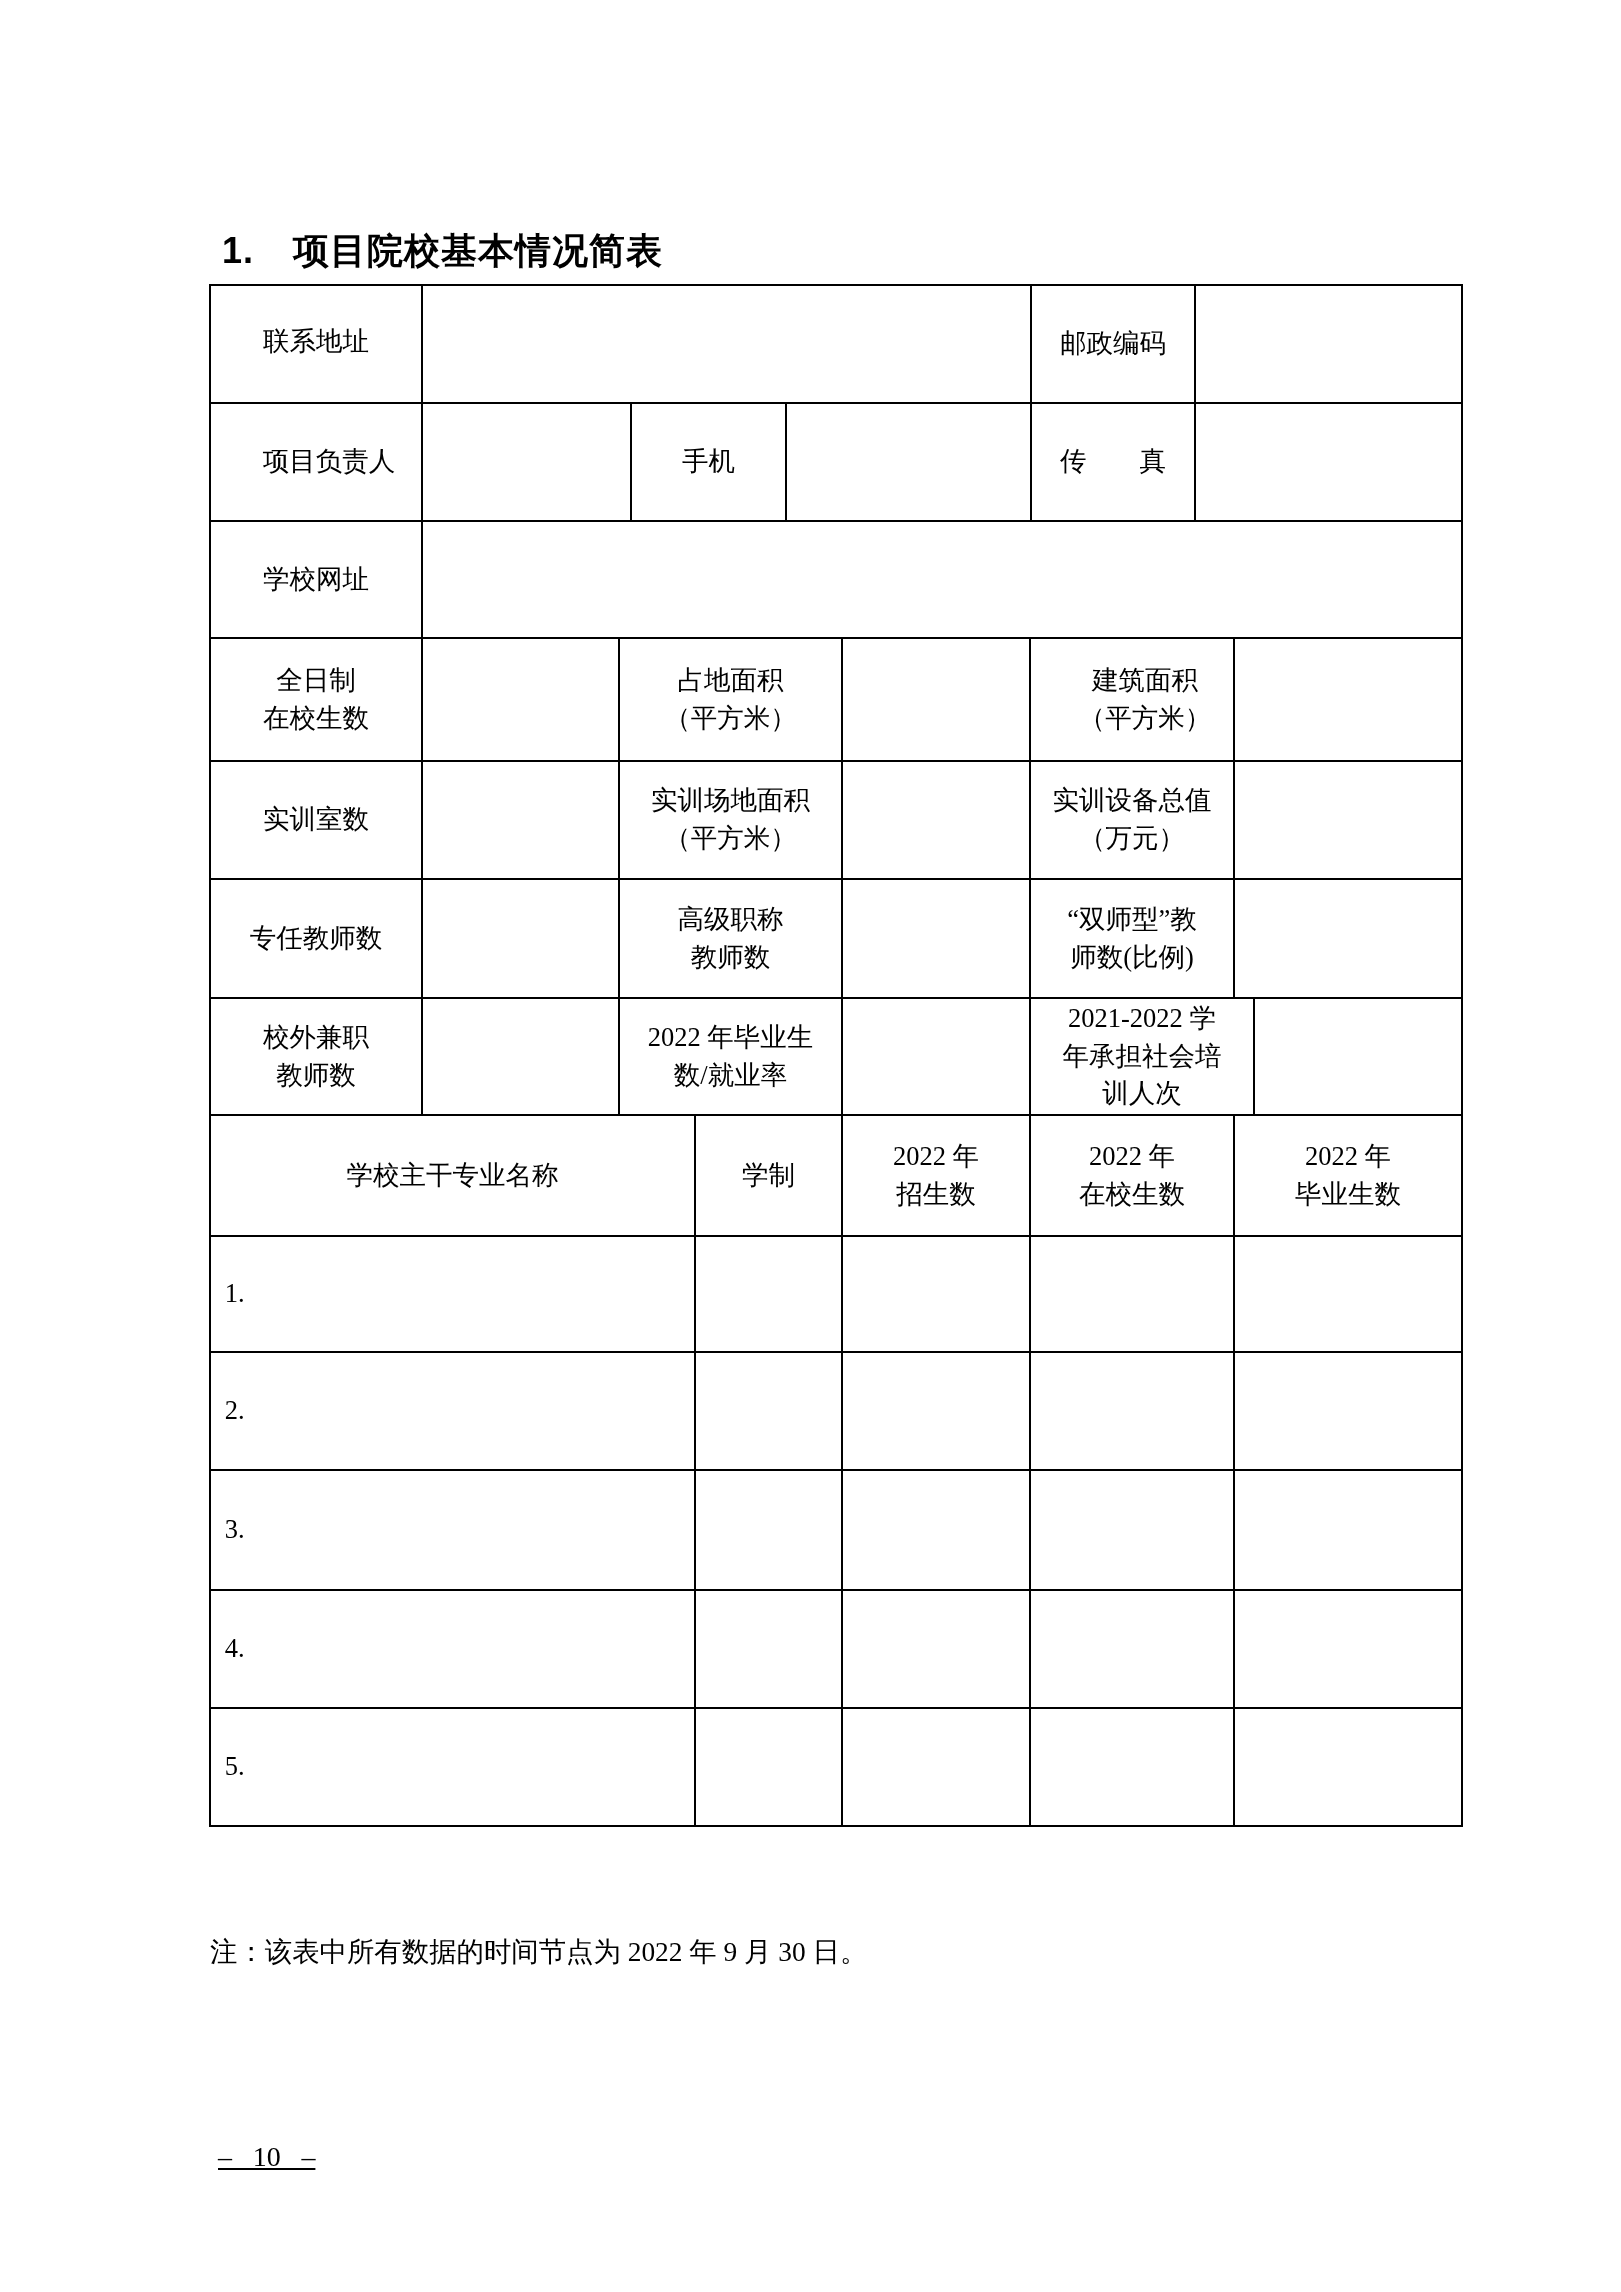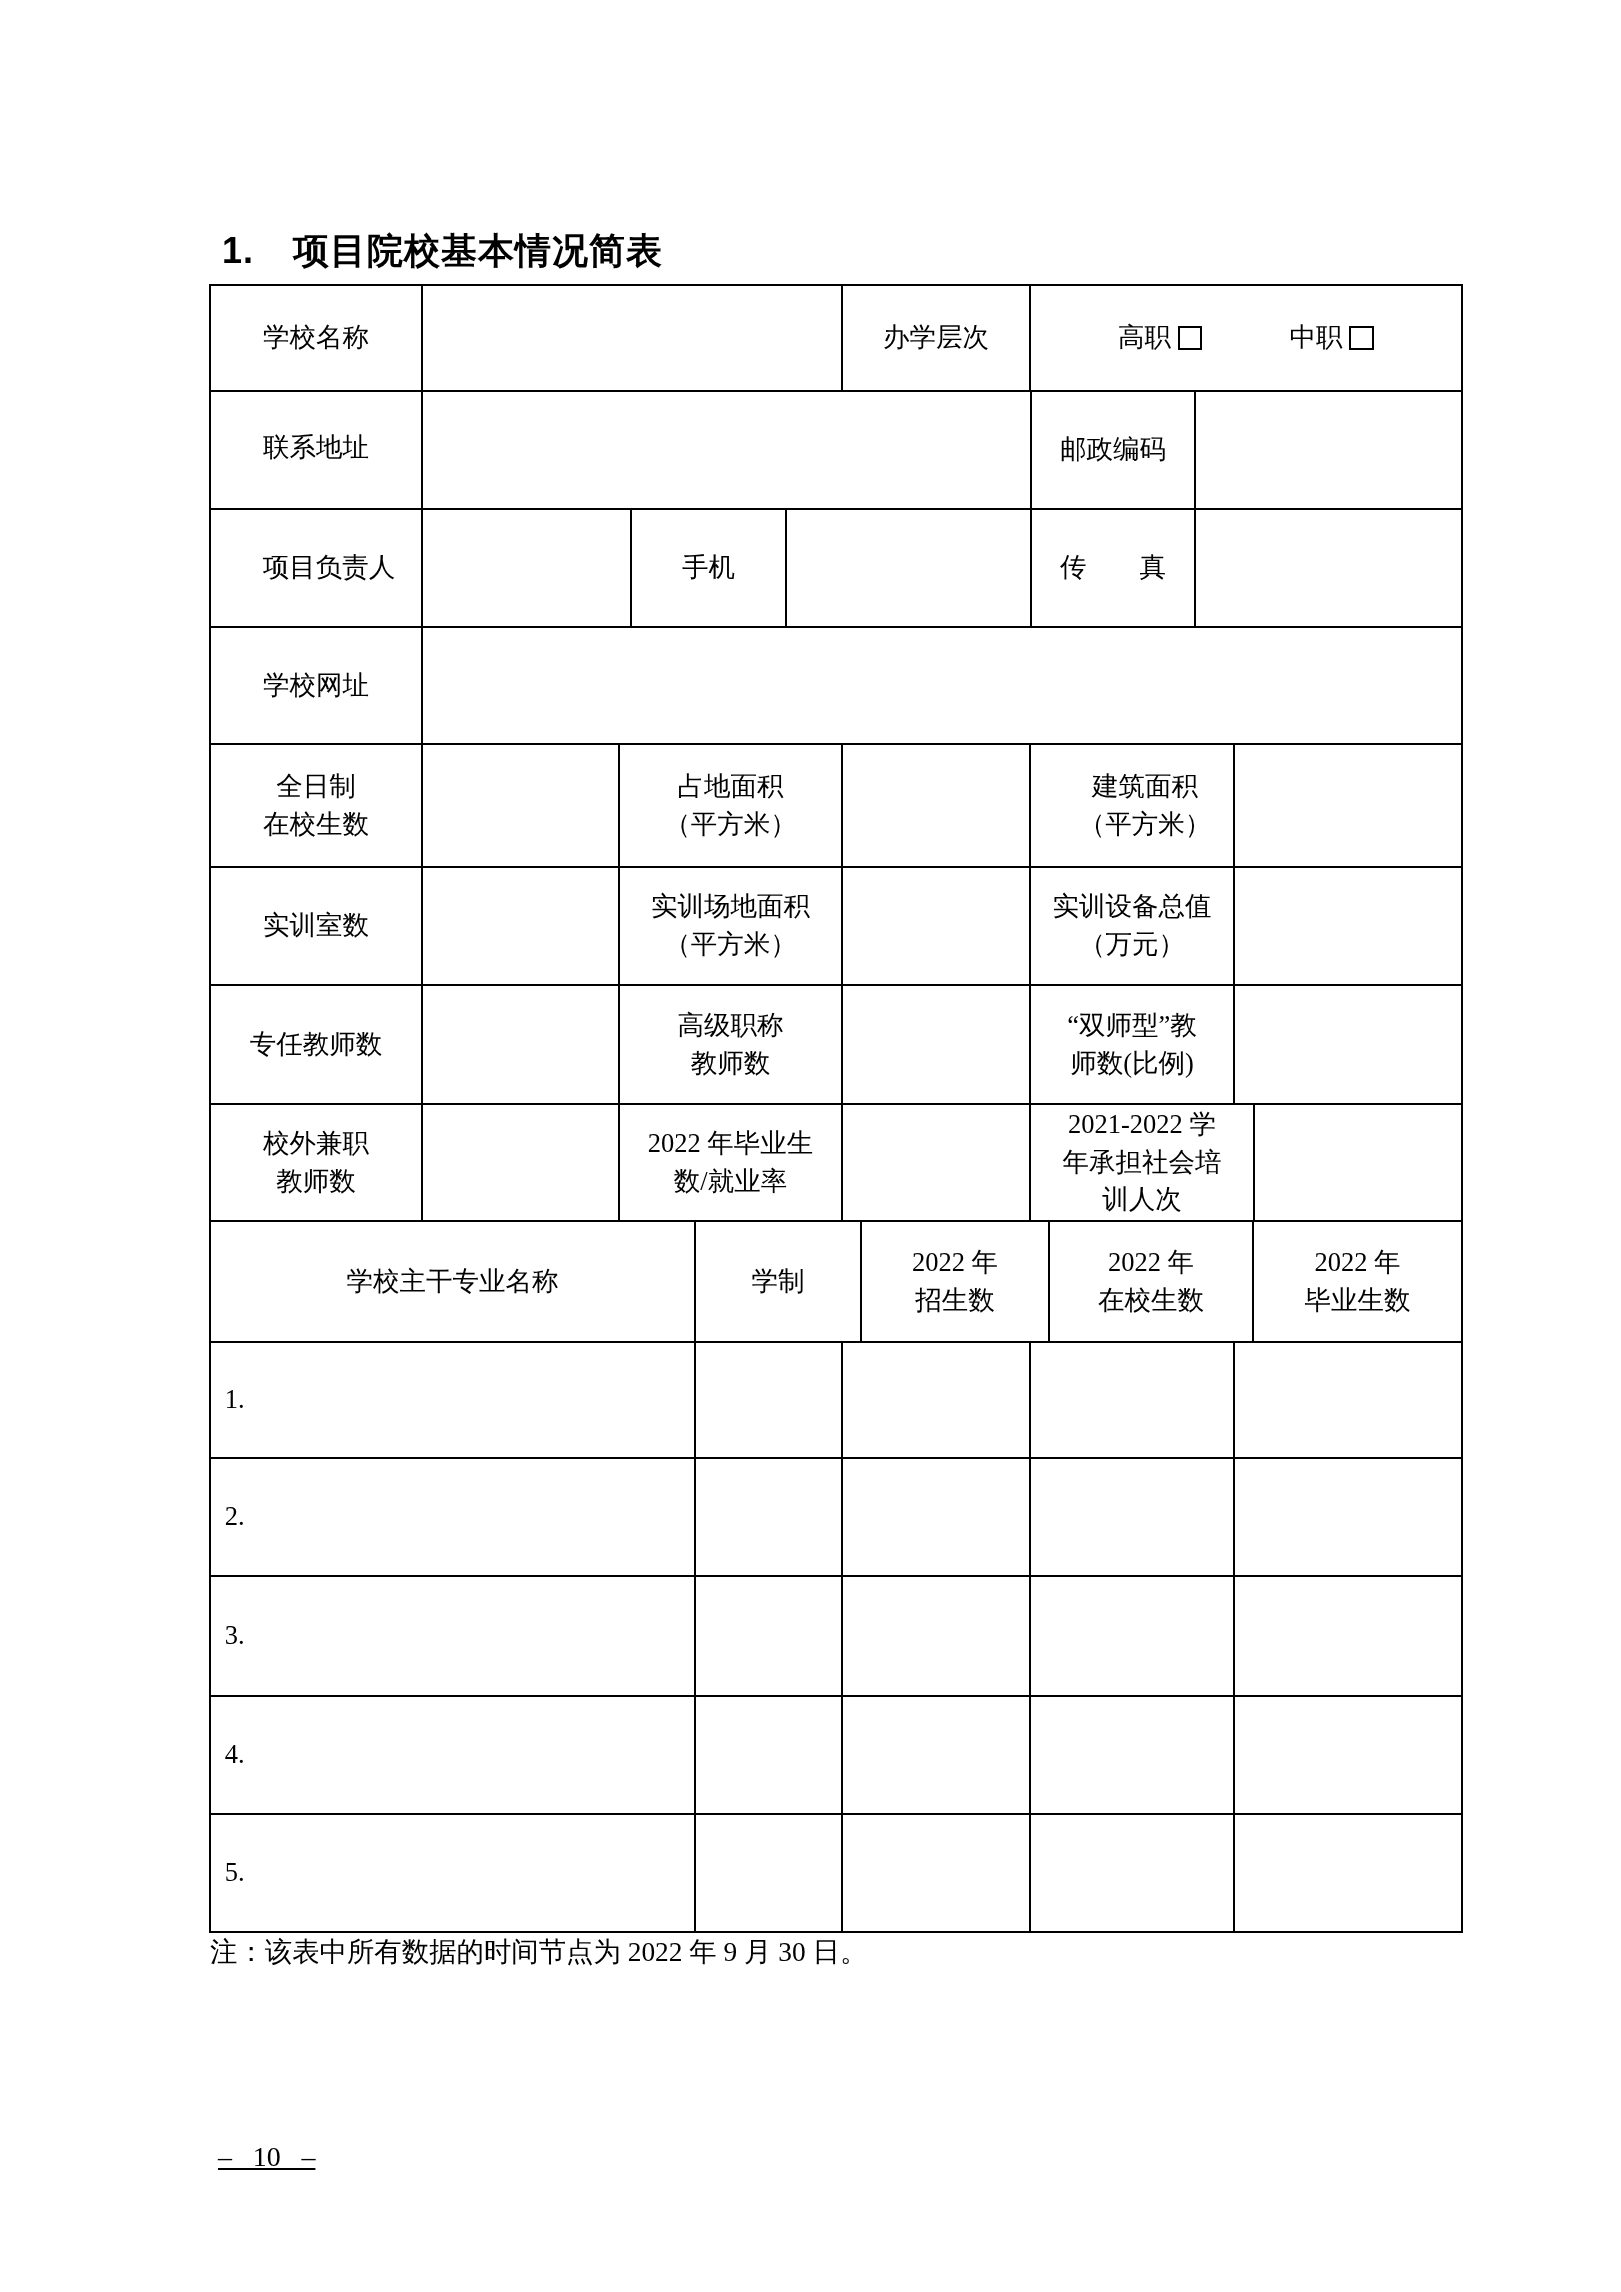--- a/index.html
+++ b/index.html
@@ -86,35 +86,20 @@
 
 <div class="page">
 
   <div class="doc-title">
     <span>1.</span>
     <span>项目院校基本情况简表</span>
   </div>
 
   <div class="form-table">
 
-    <div class="trow" style="height:106px;">
-      <div class="cell" style="width:212px;">学校名称</div>
-      <div class="cell" style="width:420px;"></div>
-      <div class="cell" style="width:188px;">办学层次</div>
-      <div class="cell last options-cell">
-        <span class="option">
-          <span>高职</span>
-          <span class="checkbox"></span>
-        </span>
-        <span class="option">
-          <span>中职</span>
-          <span class="checkbox"></span>
-        </span>
-      </div>
-    </div>
 
     <div class="trow" style="height:118px;">
       <div class="cell" style="width:212px;font-family:Liberation Mono, monospace;">联系地址</div>
       <div class="cell" style="width:609px;"></div>
       <div class="cell" style="width:164px;">邮政编码</div>
       <div class="cell last"></div>
     </div>
 
     <div class="trow" style="height:118px;">
       <div class="cell" style="width:212px;padding-left:26px;">项目负责人</div>
@@ -172,21 +157,21 @@
 数/就业率</div>
       <div class="cell" style="width:188px;"></div>
       <div class="cell" style="width:224px;">2021-2022 学
 年承担社会培
 训人次</div>
       <div class="cell last"></div>
     </div>
 
     <div class="trow" style="height:121px;">
       <div class="cell" style="width:485px;">学校主干专业名称</div>
-      <div class="cell" style="width:166px;">学制</div>
+      <div class="cell" style="width:147px;">学制</div>
       <div class="cell" style="width:188px;">2022 年
 招生数</div>
       <div class="cell" style="width:204px;">2022 年
 在校生数</div>
       <div class="cell last">2022 年
 毕业生数</div>
     </div>
 
     <div class="trow" style="height:116px;">
       <div class="cell num" style="width:485px;"><span>1.</span></div>

